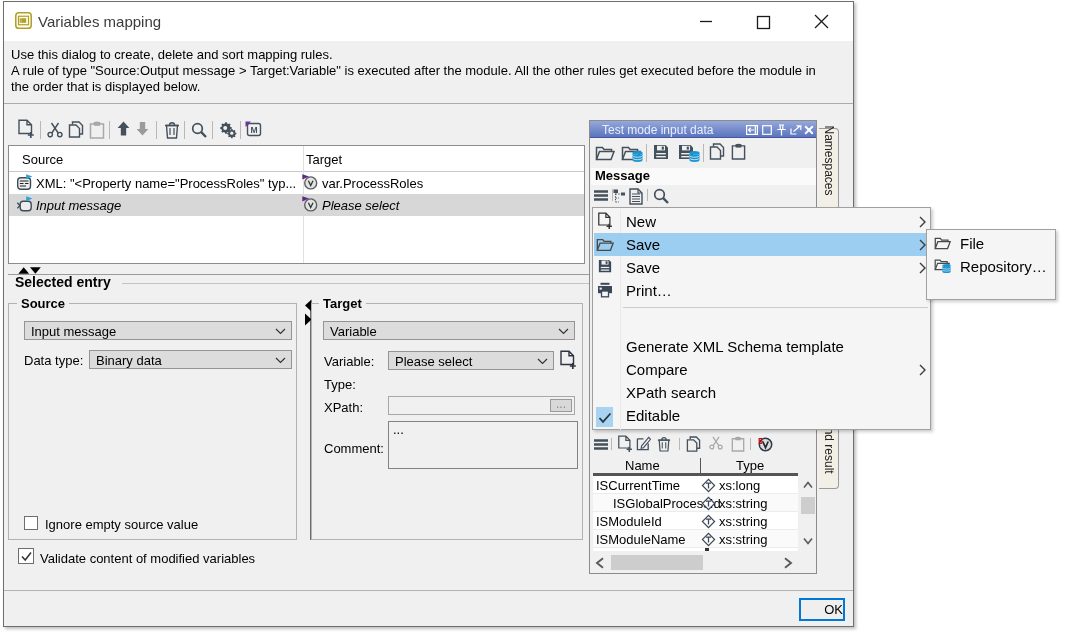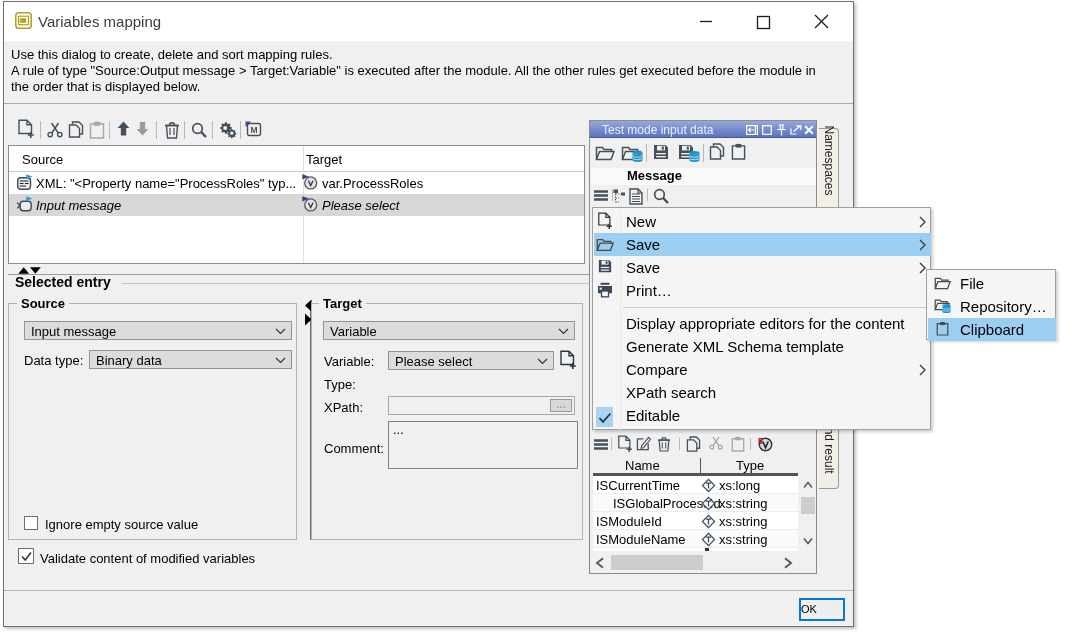--- a/index.html
+++ b/index.html
@@ -34,40 +34,40 @@
 .combo { position:absolute; background:#dcdcdc; border:1px solid #949494; font-size:13px; color:#000; }
 .combo .ct { position:absolute; left:6px; top:2px; }
 .combo svg { position:absolute; right:5px; top:5px; }
 .lbl { position:absolute; font-size:13px; color:#000; }
 #vsplitline { left:306px; top:301px; width:1px; height:237px; background:#6e6e6e; }
 
 .cb { position:absolute; width:14px; height:14px; background:#fff; border:1px solid #6e6e6e; }
 .cbl { position:absolute; font-size:13px; color:#000; }
 
 #botsep { left:0px; top:588px; width:849px; height:1px; background:#b4b4b4; }
-#okbtn { left:795px; top:596px; width:46px; height:23px; background:#efefef; border:2px solid #0078d7; font-size:11px; color:#000; text-align:left; line-height:19px; }
+#okbtn { left:795px; top:596px; width:46px; height:23px; background:#efefef; border:2px solid #0078d7; font-size:13px; color:#000; text-align:right; line-height:19px; }
 
 #popup { left:589px; top:120px; width:228px; height:454px; background:#f0f0f0; border:1px solid #8c8c8c; }
 #ptitle { left:0; top:0; width:100%; height:17px; background:linear-gradient(#96a8da,#5a74be); border-bottom:1px solid #47549e; }
 #ptitle-text { position:absolute; left:12px; top:2px; font-size:12px; color:#e9efff; }
 .ptb { stroke:#fff; stroke-width:1.2; fill:none; }
-#pmsg { left:5px; top:47px; font-size:13px; font-weight:bold; color:#000;margin-left:32px; }
+#pmsg { left:5px; top:47px; font-size:13px; font-weight:bold; color:#000; }
 #vartable { left:3px; top:354px; width:205px; height:76px; background:#fff; border-top:1px solid #555; font-size:13px; }
 #vartable .vrow { position:absolute; left:0; width:100%; height:18px; border-bottom:1px solid #ececec; }
 #vthdr { left:3px; top:336px; width:205px; height:18px; border-bottom:2px solid #555; background:#f0f0f0; font-size:13px; }
 .sbar { position:absolute; background:#f0f0f0; }
 .sthumb { position:absolute; background:#cdcdcd; }
 .sarr { stroke:#5a5a5a; stroke-width:1.6; fill:none; }
 
 .vtab { background:#f2efe7; border:1px solid #9a9a9a; border-radius:0 4px 4px 0; border-left:none; }
 .vtab span { display:block; transform:rotate(90deg); transform-origin:center; white-space:nowrap; font-size:12px; color:#222; }
 
 .menu { background:#f5f5f5; border:1px solid #a0a0a0; box-shadow:2px 2px 3px rgba(0,0,0,0.2);padding-left:13px; }
 #menu1 { left:592px; top:207px; width:339px; height:223px; }
-#menu2 { left:926px; top:229px; width:130px; height:71px;margin-top:40px; }
+#menu2 { left:926px; top:229px; width:130px; height:71px; }
 .mitem { position:absolute; left:1px; width:337px; height:23px; font-size:15px; color:#000; }
 .mitem .mt { position:absolute; left:32px; top:3px; }
 .marr { position:absolute; right:5px; top:6px; }
 .mhl { background:#9ccef1; }
 .msep { position:absolute; left:30px; width:305px; height:1px; background:#cccccc; }
 .mic { position:absolute; left:6px; top:3px; color:#333; }
 </style>
 </head>
 <body>
 <div id="stage">
@@ -536,23 +536,20 @@
           <use href="#i-chev"></use>
         </svg>
       </div>
     <div class="mitem" style="top:71px">
         <svg class="mic" style="left:3px;top:3px;color:#3c4858" width="16" height="16">
           <use href="#i-printer"></use>
         </svg>
         <span class="mt">Print…</span>
       </div>
     <div class="msep" style="top:99px"></div>
-    <div class="mitem" style="top:104px">
-        <span class="mt">Display appropriate editors for the content</span>
-      </div>
     <div class="mitem" style="top:127px">
         <span class="mt">Generate XML Schema template</span>
       </div>
     <div class="mitem" style="top:150px">
         <span class="mt">Compare</span>
         <svg class="marr" width="7" height="12">
           <use href="#i-chev"></use>
         </svg>
       </div>
     <div class="mitem" style="top:173px">
@@ -575,20 +572,14 @@
       </div>
     <div class="mitem" style="top:25px;width:126px">
         <svg class="mic" style="left:6px;top:3px;color:#4a4a4a" width="16" height="13">
           <use href="#i-folder"></use>
         </svg>
         <svg class="abs" style="left:14px;top:9px" width="9" height="9">
           <use href="#i-db"></use>
         </svg>
         <span class="mt">Repository…</span>
       </div>
-    <div class="mitem mhl" style="top:48px;width:128px">
-        <svg class="mic" style="left:8px;top:3px;color:#4a4a4a" width="13" height="15">
-          <use href="#i-paste"></use>
-        </svg>
-        <span class="mt">Clipboard</span>
-      </div>
   </div>
 </div>
 
 </body></html>

